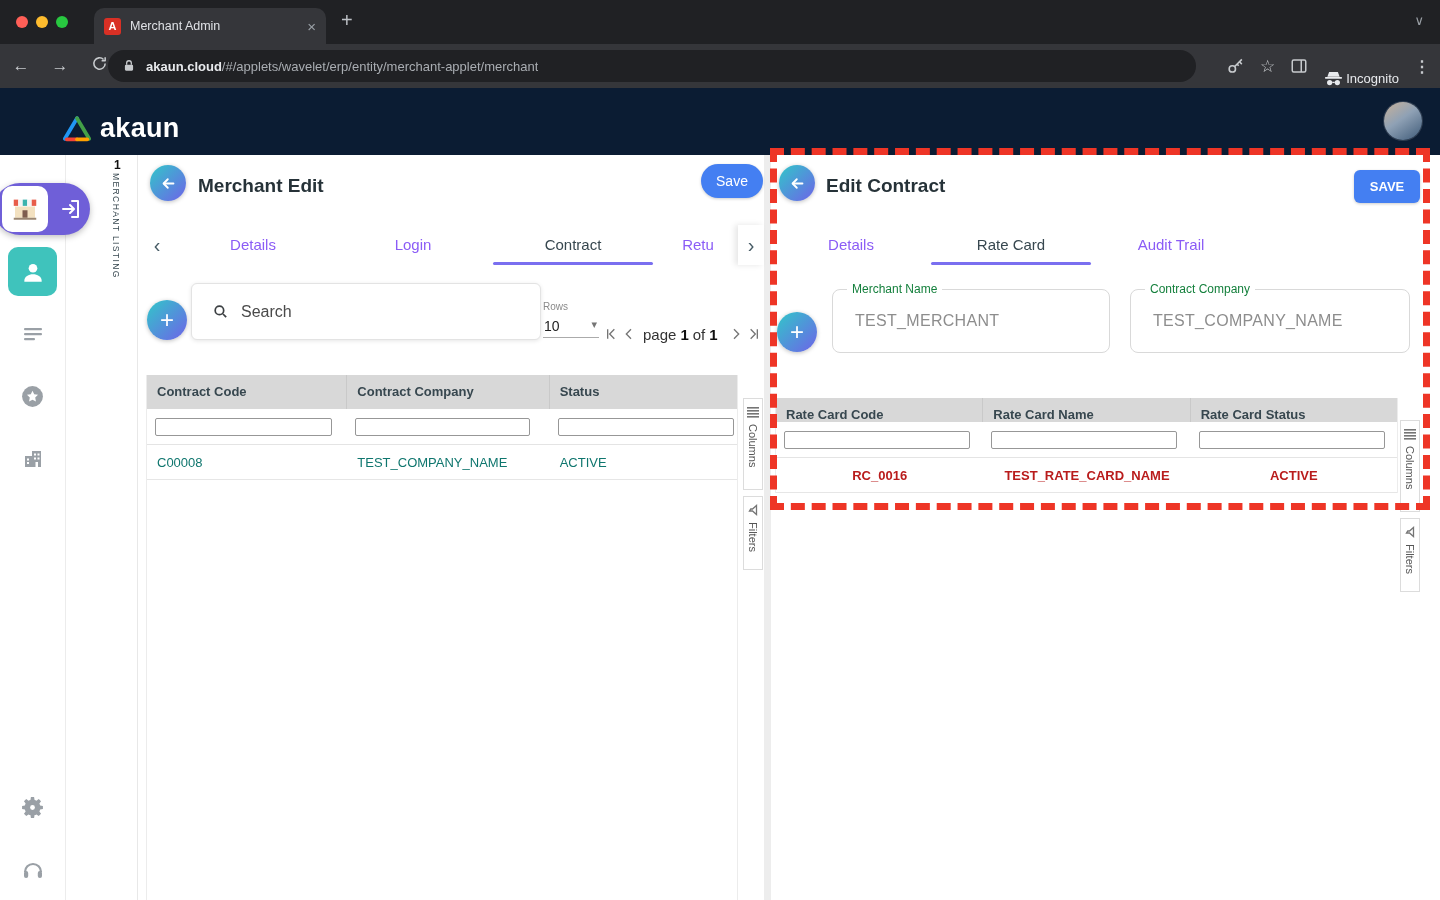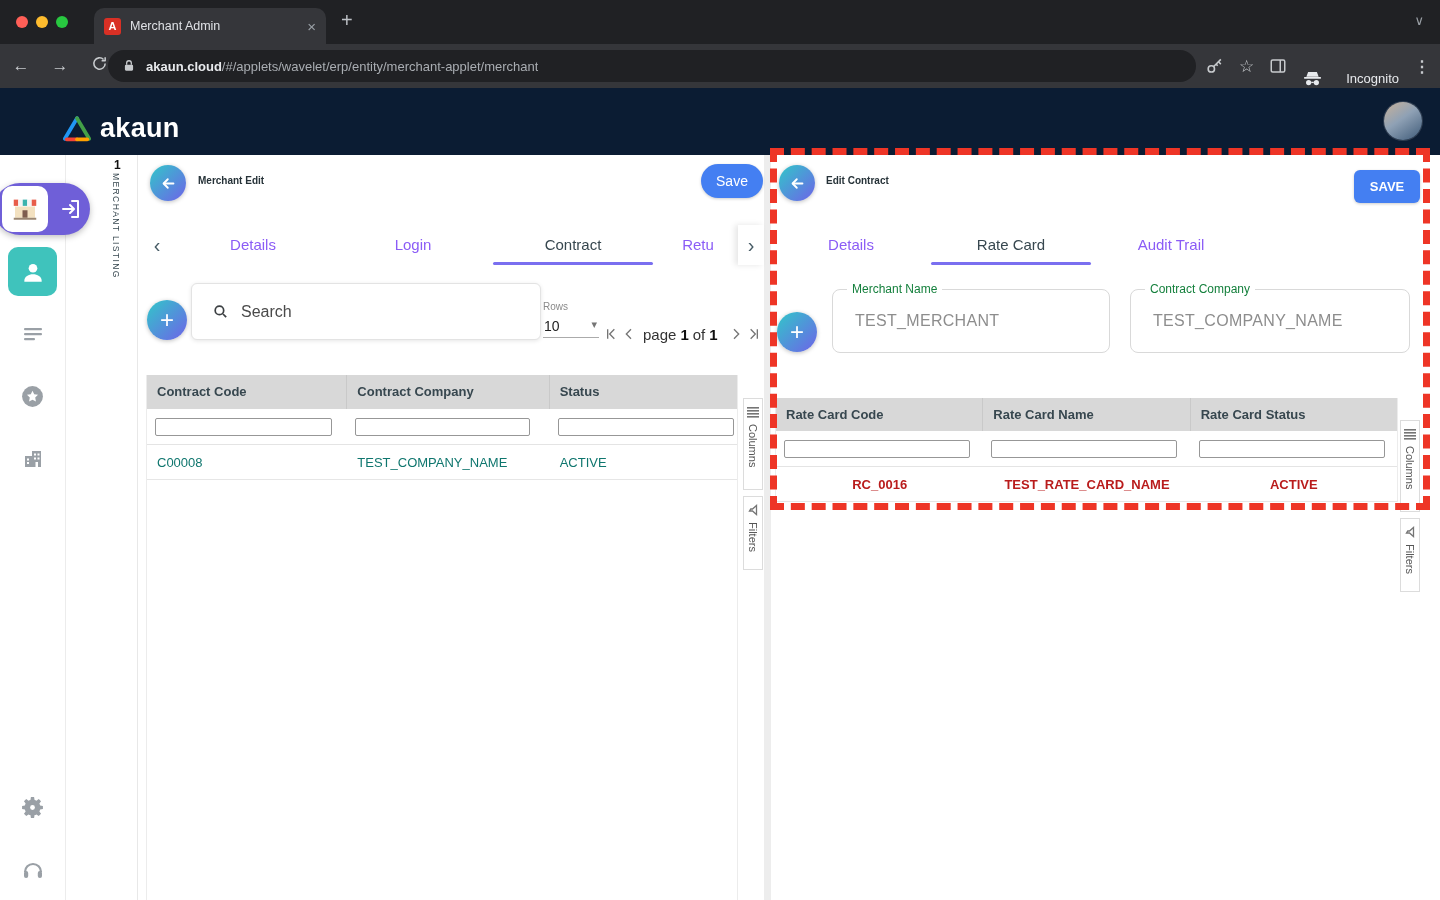--- a/index.html
+++ b/index.html
@@ -25,21 +25,21 @@
   .tb-left{position:absolute;left:10px;top:0;height:44px;display:flex;align-items:center;gap:17px;}
   .tb-arrow{color:#c7cacd;font-size:17px;width:22px;text-align:center;cursor:pointer;}
   .omnibox{position:absolute;left:108px;top:6px;width:1088px;height:32px;border-radius:16px;
     background:#202124;display:flex;align-items:center;padding:0 14px;box-sizing:border-box;}
   .url{font-size:13px;margin-left:10px;white-space:nowrap;overflow:hidden;}
   .url .host{color:#e8eaed;font-weight:bold}
   .url .path{color:#a9adb2}
   .tb-right{position:absolute;right:10px;top:0;height:44px;display:flex;align-items:center;gap:15px;}
   .tb-ic{display:flex;align-items:center;justify-content:center;cursor:pointer;}
   .tb-star{color:#c7cacd;font-size:17px;}
-  .incog{display:flex;align-items:center;gap:23px;margin-top:25px;}
+  .incog{display:flex;align-items:center;gap:2px;margin-top:25px;}
   .incog-label{color:#e8eaed;font-size:13px;}
   .tb-dots{color:#c7cacd;font-size:16px;font-weight:bold;}
 
   
   .navbar{position:absolute;left:0;top:88px;width:1440px;height:67px;background:#0b1c33;}
   .brand{position:absolute;left:62px;top:0;height:80px;display:flex;align-items:center;gap:8px;}
   .brand-text{color:#fff;font-size:27px;font-weight:bold;letter-spacing:.3px;}
   .avatar{position:absolute;right:18px;top:14px;width:38px;height:38px;border-radius:50%;cursor:pointer;
     background:linear-gradient(145deg,#c9b29a 0%,#8fa1b5 45%,#3e5a78 100%);box-shadow:0 0 0 1px rgba(255,255,255,.15);}
 
@@ -63,21 +63,21 @@
     letter-spacing:1.4px;color:#37474f;}
 
   
   .panel{position:absolute;top:155px;height:745px;background:#fff;}
   .panel-left{left:137px;width:626px;border-left:1px solid #e8e8e8;}
   .panel-right{left:771px;width:669px;}
 
   .back-circle{position:absolute;width:36px;height:36px;border-radius:50%;cursor:pointer;
     background:linear-gradient(135deg,#31c7c9 0%,#6e63e8 100%);display:flex;align-items:center;justify-content:center;
     box-shadow:0 1px 4px rgba(0,0,0,.25);}
-  .p-title{position:absolute;font-size:10px;font-weight:bold;color:#263238;}
+  .p-title{position:absolute;font-size:19px;font-weight:bold;color:#263238;}
   .save-btn{position:absolute;background:#447ff2;color:#fff;display:flex;align-items:center;justify-content:center;
     cursor:pointer;box-shadow:0 1px 3px rgba(0,0,0,.2);}
   .grad-plus{position:absolute;width:40px;height:40px;border-radius:50%;cursor:pointer;color:#fff;
     background:linear-gradient(135deg,#31c7c9 0%,#6e63e8 100%);display:flex;align-items:center;justify-content:center;
     font-size:24px;font-weight:300;box-shadow:0 1px 4px rgba(0,0,0,.25);}
   .ptab{position:absolute;top:70px;height:40px;line-height:40px;text-align:center;font-size:15px;
     color:#8b5cf6;cursor:pointer;overflow:hidden;white-space:nowrap;}
   .ptab.active{color:#37474f;font-weight:500;}
   .tab-underline{position:absolute;top:107px;height:3px;background:#7a6ff0;border-radius:2px;}
   .tabnav{position:absolute;top:70px;height:40px;display:flex;align-items:center;justify-content:center;
@@ -119,21 +119,21 @@
   .g-row{display:flex;align-items:center;border-bottom:1px solid #e6e6e6;font-size:13px;color:#0f766e;cursor:pointer;}
   .g-cell{padding-left:10px;box-sizing:border-box;overflow:hidden;white-space:nowrap;}
 
   .lp-grid{left:8px;top:220px;width:592px;height:525px;}
   .lp-grid .g-head{height:34px;}
   .lp-grid .g-filter{height:35px;}
   .lp-grid .g-row{height:34px;}
   .lc1{width:201px}.lc2{width:203px}.lc3{width:188px}
 
   .rp-grid{left:4px;top:243px;width:623px;}
-  .rp-grid .g-head{height:33px;}
+  .rp-grid .g-head{height:24px;}
   .rp-grid .g-filter{height:35px;}
   .rp-grid .g-row{height:34px;font-weight:600;color:#b91c1c;}
   .rp-grid .g-cell{padding-left:0;text-align:center;}
   .rc1{width:208px}.rc2{width:208px}.rc3{width:207px}
 
   
   .vstrip{position:absolute;width:20px;background:#fff;border:1px solid #dcdcdc;box-sizing:border-box;
     display:flex;flex-direction:column;align-items:center;padding-top:7px;gap:6px;cursor:pointer;}
   .vstrip .vtext{writing-mode:vertical-rl;font-size:11px;color:#555;}
   .lp-strip-col{left:605px;top:243px;height:92px;}

